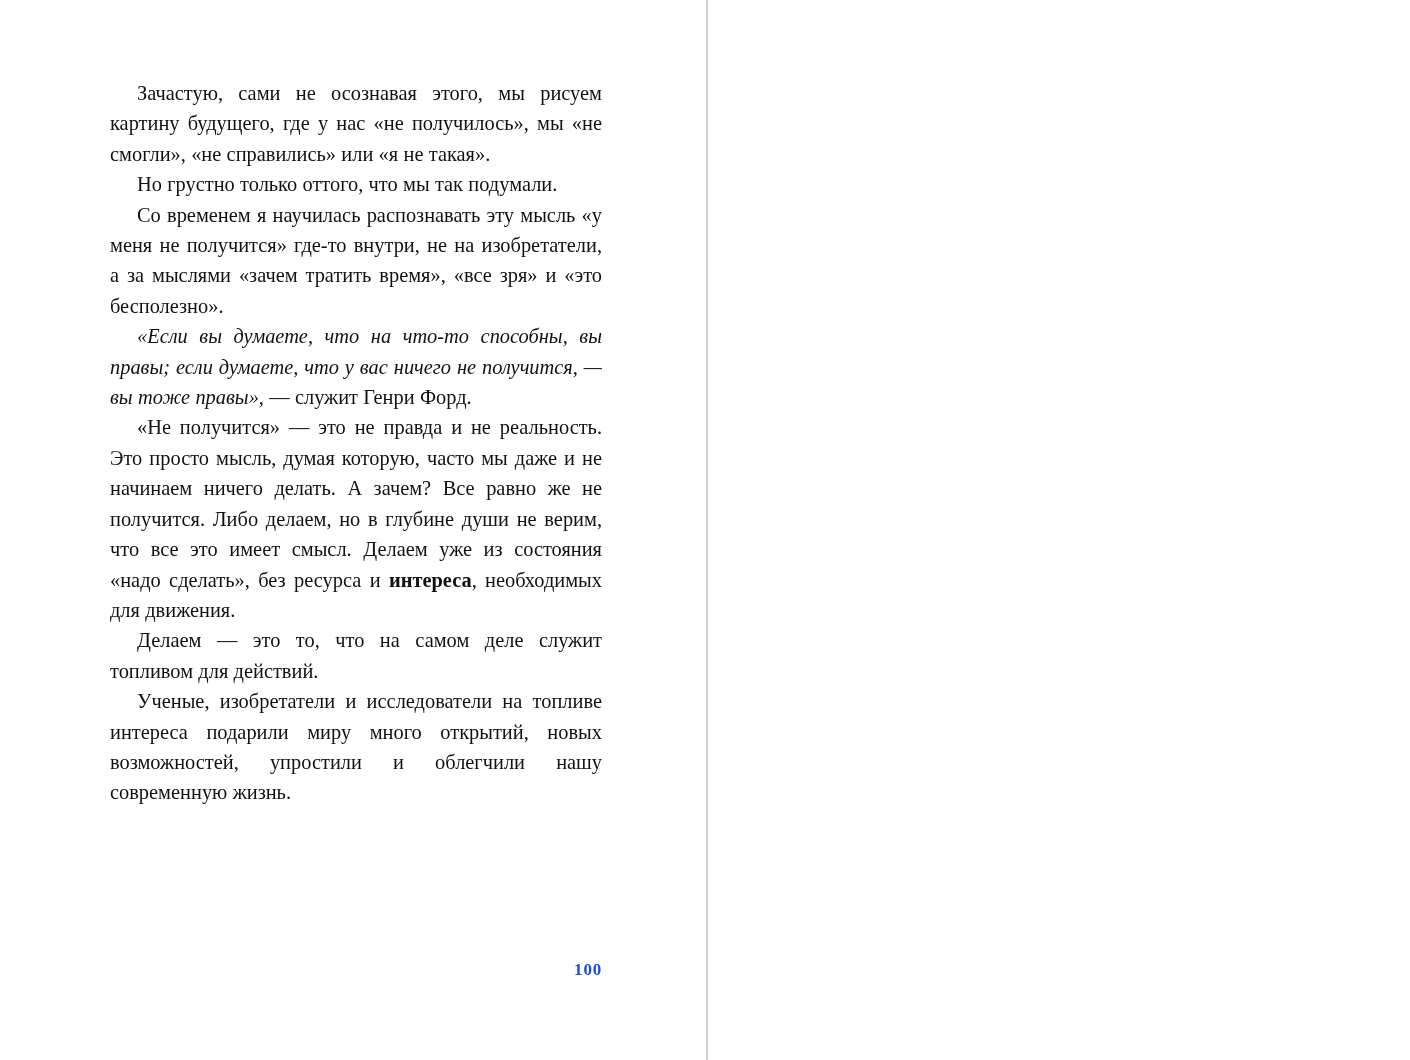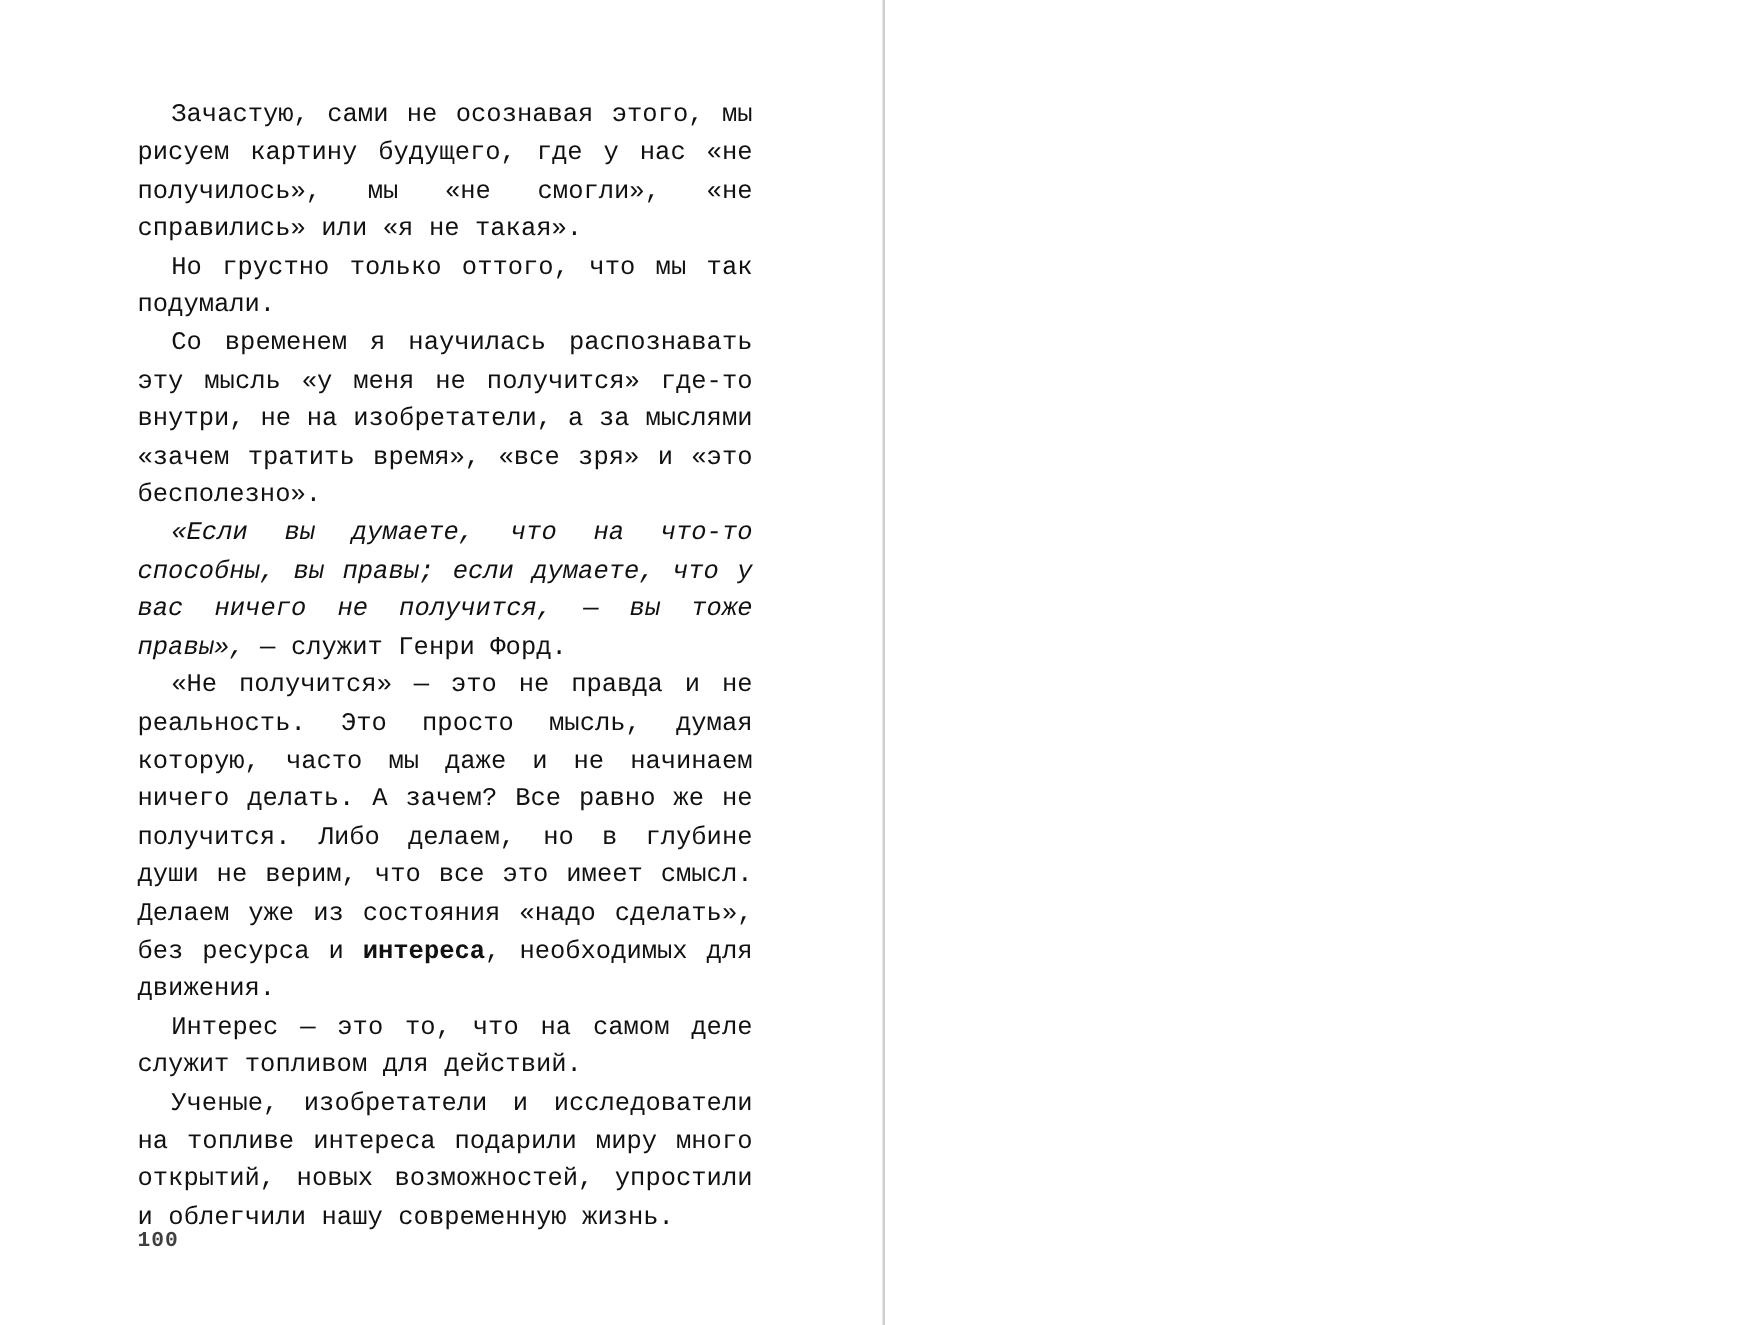--- a/index.html
+++ b/index.html
@@ -8,21 +8,21 @@
     padding: 0;
     background: #ffffff;
   }
 
   .page-spread {
     position: relative;
     width: 1410px;
     height: 1060px;
     background: #ffffff;
     overflow: hidden;
-    font-family: Liberation Mono, monospace;
+    font-family: Liberation Serif, serif;
     color: #111111;
   }
 
   
   .gutter-rule {
     position: absolute;
     left: 706px;
     top: 0;
     width: 2px;
     height: 1060px;
@@ -55,27 +55,27 @@
     -webkit-hyphens: manual;
     word-spacing: 0.01em;
   }
 
   b.semi {
     font-weight: bold;
   }
 
   .folio {
     position: absolute;
-    top: 984px;
+    top: 960px;
     font-size: 17px;
     line-height: 20px;
     font-weight: bold;
     letter-spacing: 0.8px;
-    text-align: left;
-    color: #404040;
+    text-align: right;
+    color: #1d4ed8;
   }
 
   .page-left  .folio { left: 110px; width: 492px; }
 </style>
 </head>
 <body>
 
 <div class="page-spread">
 
   <div class="gutter-rule"></div>
@@ -88,21 +88,21 @@
 
       <p class="body-par">Но грустно только оттого, что мы так подумали.</p>
 
       <p class="body-par">Со временем я научилась распознавать эту мысль «у меня не получится» где-то внутри, не на изобретатели, а за мыслями «зачем тратить время», «все зря» и «это бесполезно».</p>
 
       <p class="body-par"><i>«Если вы думаете, что на что-то способны, вы правы; если думаете, что у вас ничего не получится, — вы тоже правы»,</i><span> — служит Генри Форд.</span></p>
 
 
       <p class="body-par"><span>«Не получится» — это не правда и не реальность. Это просто мысль, думая которую, часто мы даже и не начинаем ничего делать. А зачем? Все равно же не получится. Либо делаем, но в глубине души не верим, что все это имеет смысл. Делаем уже из состояния «надо сделать», без ресурса и </span><b class="semi">интереса</b><span>, необходимых для движения.</span></p>
 
-      <p class="body-par">Интерес — это то, что на самом деле служит топливом для действий.</p>
+      <p class="body-par">Делаем — это то, что на самом деле служит топливом для действий.</p>
 
 
 
       <p class="body-par">Ученые, изобретатели и исследователи на топливе интереса подарили миру много открытий, новых возможностей, упростили и облегчили нашу современную жизнь.</p>
 
     </div>
 
     <div class="folio">100</div>
   </div>
 

